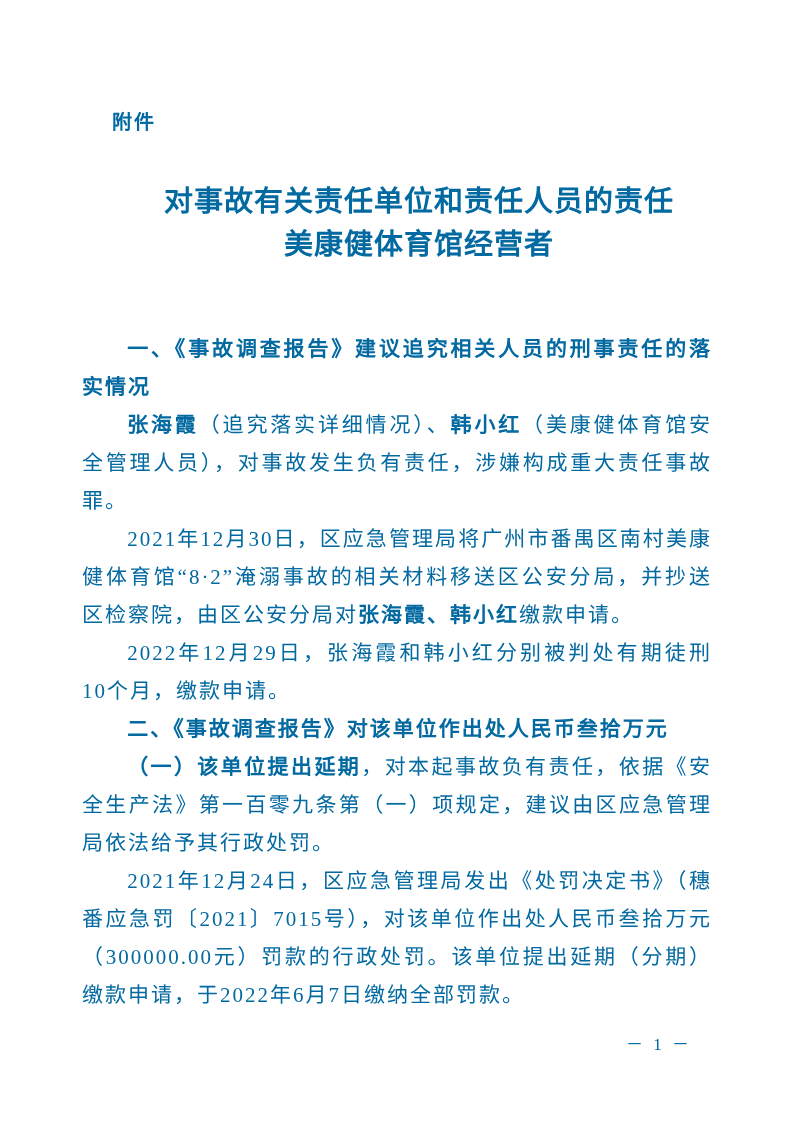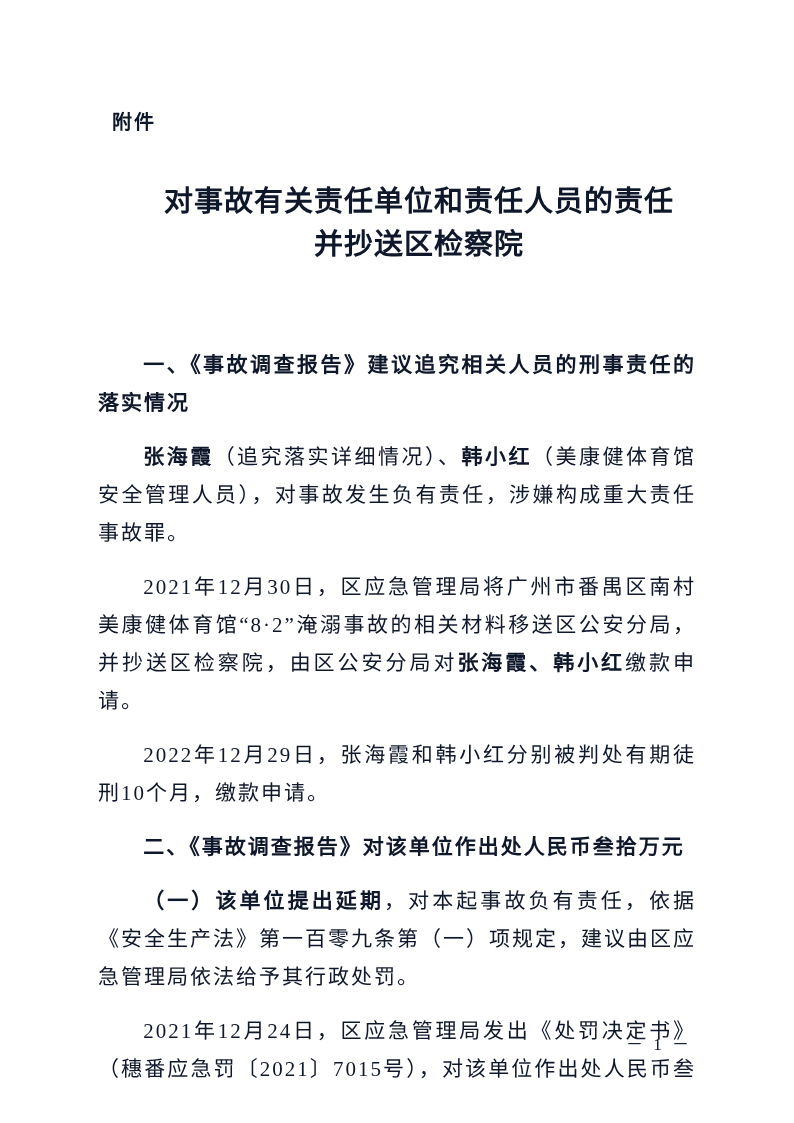--- a/index.html
+++ b/index.html
@@ -6,21 +6,21 @@
   html, body {
     margin: 0;
     padding: 0;
     background: #ffffff;
   }
   .page {
     position: relative;
     width: 794px;
     height: 1079px;
     background: #ffffff;
-    color: #0f172a;
+    color: #0369a1;
     font-family: "Liberation Serif", "DejaVu Serif", serif;
     overflow: hidden;
     text-decoration: underline;
   }
   .attachment-label {
     position: absolute;
     left: 112px;
     top: 106px;
     font-size: 20px;
     font-weight: bold;
@@ -45,21 +45,21 @@
     top: 330px;
     left: 82px;
     width: 630px;
     font-size: 21px;
     line-height: 38px;
     letter-spacing: 2px;
     text-align: justify;
     text-align-last: left;
   }
   .doc-body p {
-    margin: 16px;
+    margin: 0;
     padding: 0;
     text-indent: 2.15em;
   }
   .doc-body p.heading {
     font-weight: bold;
     font-family: "Liberation Sans", "DejaVu Sans", sans-serif;
   }
   .run-bold {
     font-weight: bold;
     font-family: "Liberation Sans", "DejaVu Sans", sans-serif;
@@ -74,21 +74,21 @@
 </style>
 </head>
 <body>
 
 <div class="page">
 
   <div class="attachment-label">附件</div>
 
   <div class="doc-title">
     <div>对事故有关责任单位和责任人员的责任</div>
-    <div>并抄送区检察院</div>
+    <div>美康健体育馆经营者</div>
   </div>
 
   <div class="doc-body">
       <p class="heading"><span class="run-bold">一、《事故调查报告》建议追究相关人员的刑事责任的落实情况</span></p>
       <p class="body-par"><span class="run-bold">张海霞</span><span>（追究落实详细情况）、</span><span class="run-bold">韩小红</span><span>（美康健体育馆安全管理人员），对事故发生负有责任，涉嫌构成重大责任事故罪。</span></p>
       <p class="body-par"><span>2021年12月30日，区应急管理局将广州市番禺区南村美康健体育馆“8·2”淹溺事故的相关材料移送区公安分局，并抄送区检察院，由区公安分局对</span><span class="run-bold">张海霞、韩小红</span><span>缴款申请。</span></p>
       <p class="body-par"><span>2022年12月29日，张海霞和韩小红分别被判处有期徒刑10个月，缴款申请。</span></p>
       <p class="heading"><span class="run-bold">二、《事故调查报告》对该单位作出处人民币叁拾万元</span></p>
       <p class="body-par"><span class="run-bold">（一）该单位提出延期</span><span>，对本起事故负有责任，依据《安全生产法》第一百零九条第（一）项规定，建议由区应急管理局依法给予其行政处罚。</span></p>
       <p class="body-par"><span>2021年12月24日，区应急管理局发出《处罚决定书》（穗番应急罚〔2021〕7015号），对该单位作出处人民币叁拾万元（300000.00元）罚款的行政处罚。该单位提出延期（分期）缴款申请，于2022年6月7日缴纳全部罚款。</span></p>

